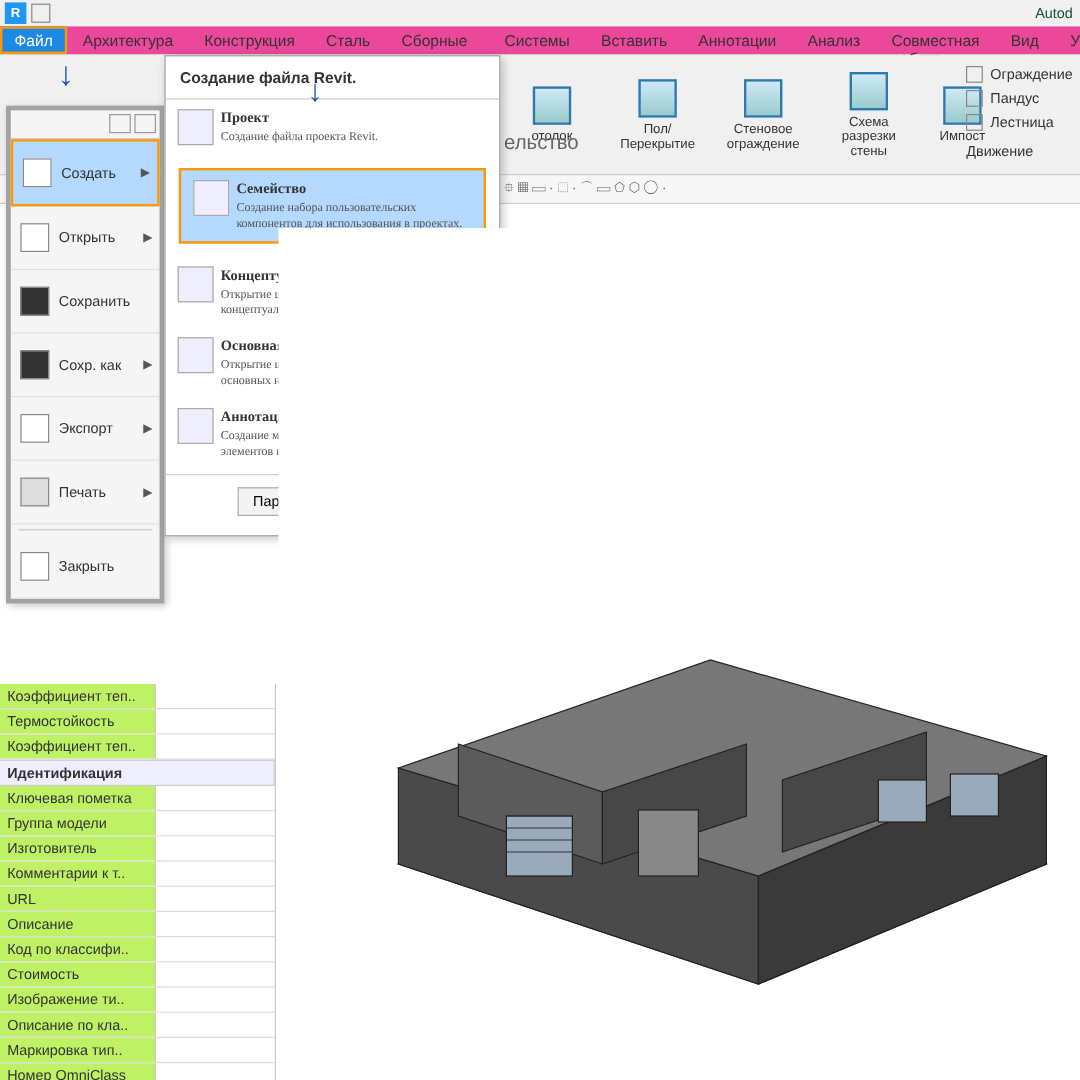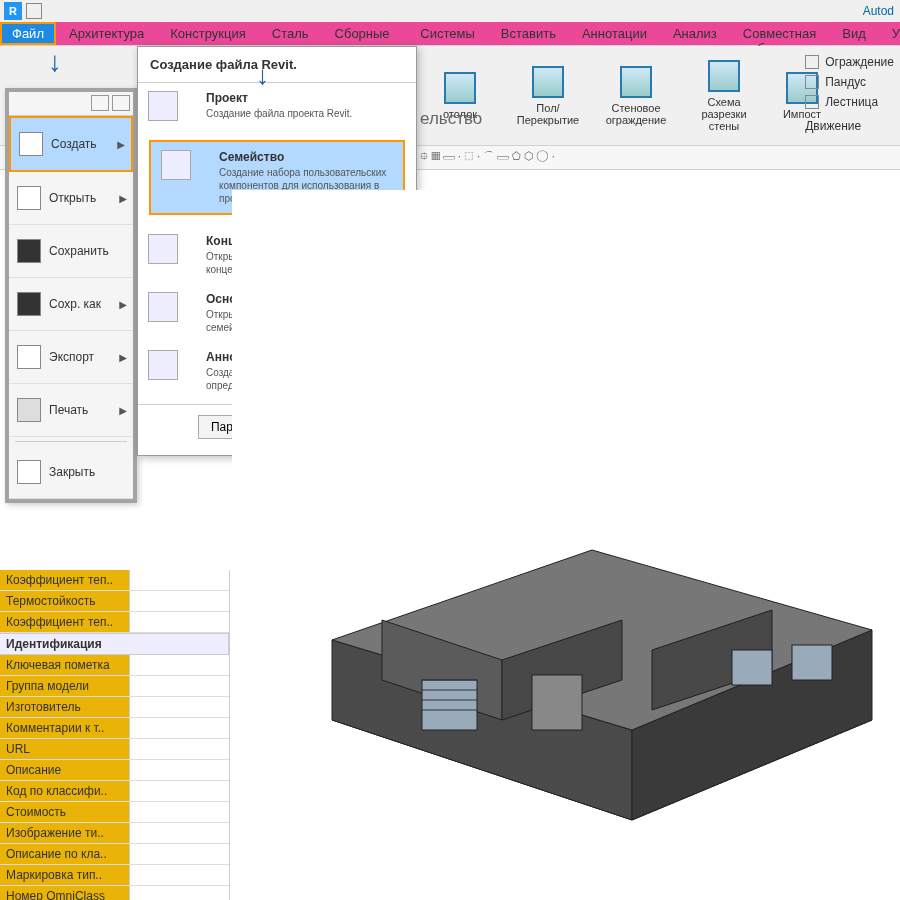--- a/index.html
+++ b/index.html
@@ -1,20 +1,20 @@
 <!DOCTYPE html>
 <html><head>
 <meta charset="utf-8">
 <style>
 * { box-sizing: border-box; margin: 0; padding: 0; }
 body { font-family: "Segoe UI", Tahoma, sans-serif; font-size: 12px; background: #fff; width: 900px; height: 900px; overflow: hidden; position: relative; color: #333; }
 .titlebar { height: 22px; background: #f0f0f0; display: flex; align-items: center; padding: 0 4px; }
 .titlebar .rlogo { width: 18px; height: 18px; background: #2196f3; color: #fff; display: flex; align-items: center; justify-content: center; font-weight: bold; font-size: 11px; }
 .titlebar .qat-ic { width: 16px; height: 16px; margin-left: 4px; border: 1px solid #888; }
-.app-title { position: absolute; right: 6px; top: 4px; font-size: 12px; color: #0369a1; }
+.app-title { position: absolute; right: 6px; top: 4px; font-size: 12px; color: #14532d; }
 .menubar { height: 24px; background: #ec4899; border-bottom: 1px solid #d0d0d0; display: flex; align-items: flex-start; }
 .menubar .tab { padding: 4px 13px; font-size: 13px; cursor: pointer; display: flex; align-items: center; }
 .menubar .tab.file { background: #1e88e5; color: #fff; border: 2px solid #ff9800; padding: 2px 10px; }
 .ribbon { height: 100px; background: #f0f0f0; border-bottom: 1px solid #d0d0d0; display: flex; padding-left: 420px; gap: 8px; position: relative; }
 .rbtn { display: flex; flex-direction: column; align-items: center; justify-content: center; width: 80px; padding: 4px; text-align: center; font-size: 11px; cursor: pointer; }
 .rbtn .ric { width: 32px; height: 32px; border: 2px solid #2a7ab0; background: linear-gradient(#cfe8f7,#9cc); margin-bottom: 4px; }
 .ribbon-right { position: absolute; right: 6px; top: 6px; font-size: 12px; line-height: 20px; }
 .ribbon-right .rline { display: flex; align-items: center; gap: 6px; cursor: pointer; }
 .ribbon-right .ri { width: 14px; height: 14px; border: 1px solid #888; }
 .tools { height: 24px; background: #f7f7f7; border-bottom: 1px solid #d0d0d0; padding-left: 420px; font-size: 11px; color: #555; display:flex; align-items:center; }
@@ -23,32 +23,32 @@
 .app-menu .am-toprow { height: 24px; border-bottom: 1px solid #ccc; display:flex; justify-content:flex-end; padding:3px; gap:3px;}
 .app-menu .am-toprow .mini{width:18px;height:16px;border:1px solid #999;}
 .am-item { display: flex; align-items: center; padding: 14px 8px; border-bottom: 1px solid #e0e0e0; cursor: pointer; position: relative; }
 .am-item.create { background: #b3d9ff; border: 2px solid #ff9800; }
 .am-ic { width: 24px; height: 24px; border: 1px solid #888; margin-right: 8px; background: #fff; position:relative; }
 .am-ic.save{background:#333;} .am-ic.print{background:#ddd;}
 .am-arrow { position: absolute; right: 6px; font-size: 10px; color: #555; }
 .am-hr{height:1px;background:#ccc;margin:4px 6px;}
 .sub-panel { position: absolute; left: 137px; top: 46px; width: 280px; background: #fff; border: 1px solid #999; box-shadow: 2px 2px 8px rgba(0,0,0,.25); padding-bottom: 6px; }
 .sub-panel .sp-title { padding: 10px 12px; font-size: 13px; font-weight: bold; border-bottom: 1px solid #ccc; }
-.sp-item { display: flex; padding: 8px 10px; gap: 28px; cursor: pointer; }
+.sp-item { display: flex; padding: 8px 10px; gap: 6px; cursor: pointer; font-family: Liberation Serif, serif; }
 .sp-item.family { background: #b3d9ff; border: 2px solid #ff9800; margin: 11px; }
 .sp-ic { width: 30px; height: 30px; flex-shrink: 0; border: 1px solid #aaa; background: #eef; }
 .sp-txt .t1 { font-weight: bold; font-size: 12px; }
 .sp-txt .t2 { font-size: 10px; color: #555; margin-top: 2px; line-height: 1.3; }
 .sp-arrow{position:absolute; left:256px; top:60px; font-size:26px; color:#1e5fa8; z-index:50;}
 .sp-foot { display: flex; justify-content: flex-end; gap: 10px; padding: 10px; border-top: 1px solid #ccc; margin-top: 4px; }
 .sp-foot button { padding: 4px 12px; font-size: 12px; background: #f3f3f3; border: 1px solid #aaa; cursor: pointer; }
 .props { position: absolute; left: 0; top: 570px; width: 230px; background: #fff; border-right:1px solid #ccc; }
 .props .prgroup { background: #eef; font-weight: bold; padding: 3px 6px; border: 1px solid #ccc; border-left:none; font-size:12px;}
 .props .prow { display: flex; border-bottom: 1px solid #ddd; }
-.props .prow .pk { width: 130px; padding: 3px 6px; border-right: 1px solid #ccc; font-size: 12px; background:#eab308; white-space:nowrap; overflow:hidden;}
+.props .prow .pk { width: 130px; padding: 3px 6px; border-right: 1px solid #ccc; font-size: 12px; background:#bef264; white-space:nowrap; overflow:hidden;}
 .props .prow .pv { flex: 1; }
 .canvas { position: absolute; left: 232px; top: 190px; right: 0; bottom: 0; background: #fff; overflow:hidden;}
 .canvas svg{position:absolute; left:40px; top:230px;}
 </style>
 </head>
 <body>
 
 <div class="titlebar">
   <div class="rlogo">R</div>
   <div class="qat-ic"></div>

